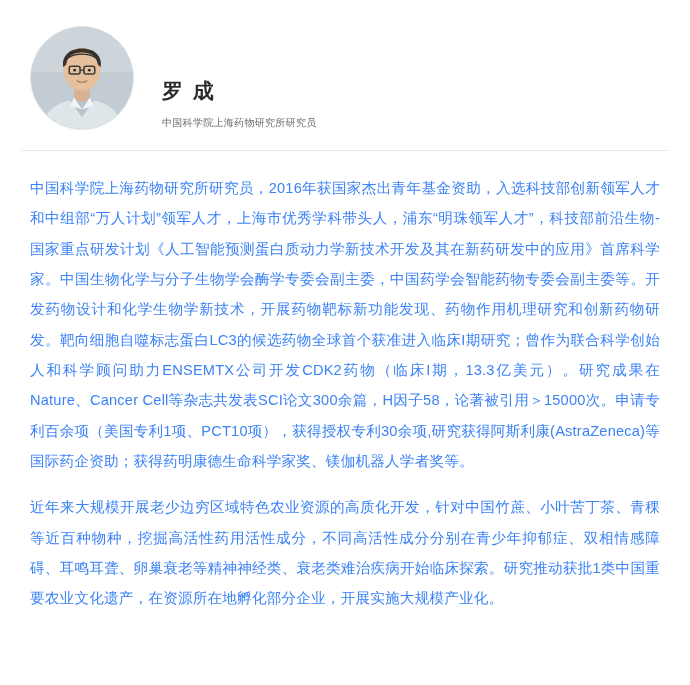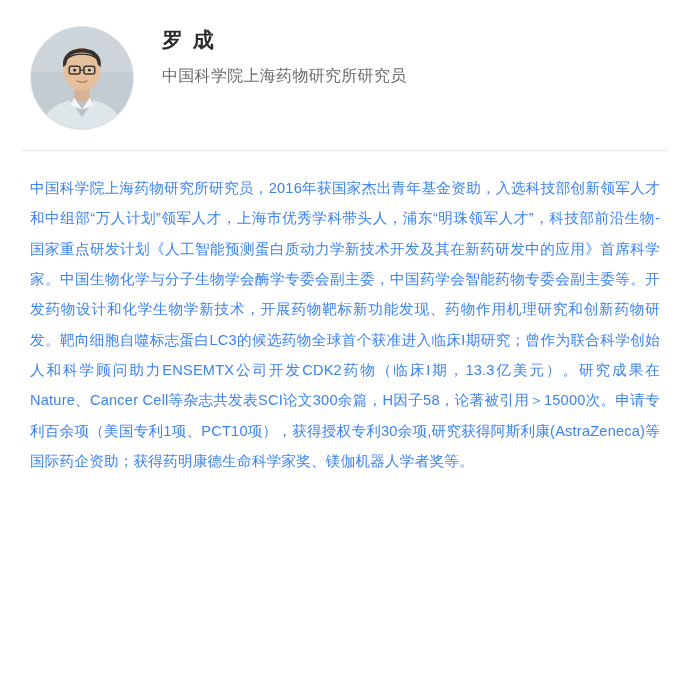--- a/index.html
+++ b/index.html
@@ -17,21 +17,21 @@
   .page {
     position: relative;
     width: 690px;
     height: 685px;
     background: #ffffff;
     box-sizing: border-box;
   }
   
   .profile-header {
     display: flex;
-    align-items: flex-start;
+    align-items: flex-end;
     padding: 26px 30px 20px 30px;
     box-sizing: border-box;
   }
   .avatar {
     width: 104px;
     height: 104px;
     min-width: 104px;
     border-radius: 50%;
     overflow: hidden;
     background: #cfd6da;
@@ -52,21 +52,21 @@
   }
   .profile-name {
     font-size: 21px;
     font-weight: bold;
     color: #2b2b2b;
     letter-spacing: 2px;
     line-height: 1.3;
     margin-bottom: 12px;
   }
   .profile-title {
-    font-size: 16px;
+    font-size: 10px;
     color: #6a6a6a;
     line-height: 1.4;
     letter-spacing: 0.3px;
   }
   
   .divider {
     height: 1px;
     background: #e8e8e8;
     margin: 0 22px;
   }
@@ -132,15 +132,16 @@
     <div class="profile-text">
       <div class="profile-name">罗 成</div>
       <div class="profile-title">中国科学院上海药物研究所研究员</div>
     </div>
   </div>
 
   <div class="divider"></div>
 
   <div class="bio">
     <p>中国科学院上海药物研究所研究员，2016年获国家杰出青年基金资助，入选科技部创新领军人才和中组部“万人计划”领军人才，上海市优秀学科带头人，浦东“明珠领军人才”，科技部前沿生物-国家重点研发计划《人工智能预测蛋白质动力学新技术开发及其在新药研发中的应用》首席科学家。中国生物化学与分子生物学会酶学专委会副主委，中国药学会智能药物专委会副主委等。开发药物设计和化学生物学新技术，开展药物靶标新功能发现、药物作用机理研究和创新药物研发。靶向细胞自噬标志蛋白LC3的候选药物全球首个获准进入临床I期研究；曾作为联合科学创始人和科学顾问助力ENSEMTX公司开发CDK2药物（临床I期，13.3亿美元）。研究成果在Nature、Cancer Cell等杂志共发表SCI论文300余篇，H因子58，论著被引用＞15000次。申请专利百余项（美国专利1项、PCT10项），获得授权专利30余项,研究获得阿斯利康(AstraZeneca)等国际药企资助；获得药明康德生命科学家奖、镁伽机器人学者奖等。</p>
+    <p>近年来大规模开展老少边穷区域特色农业资源的高质化开发，针对中国竹蔗、小叶苦丁茶、青稞等近百种物种，挖掘高活性药用活性成分，不同高活性成分分别在青少年抑郁症、双相情感障碍、耳鸣耳聋、卵巢衰老等精神神经类、衰老类难治疾病开始临床探索。研究推动获批1类中国重要农业文化遗产，在资源所在地孵化部分企业，开展实施大规模产业化。</p>
   </div>
 
 </div>
 
 </body></html>

